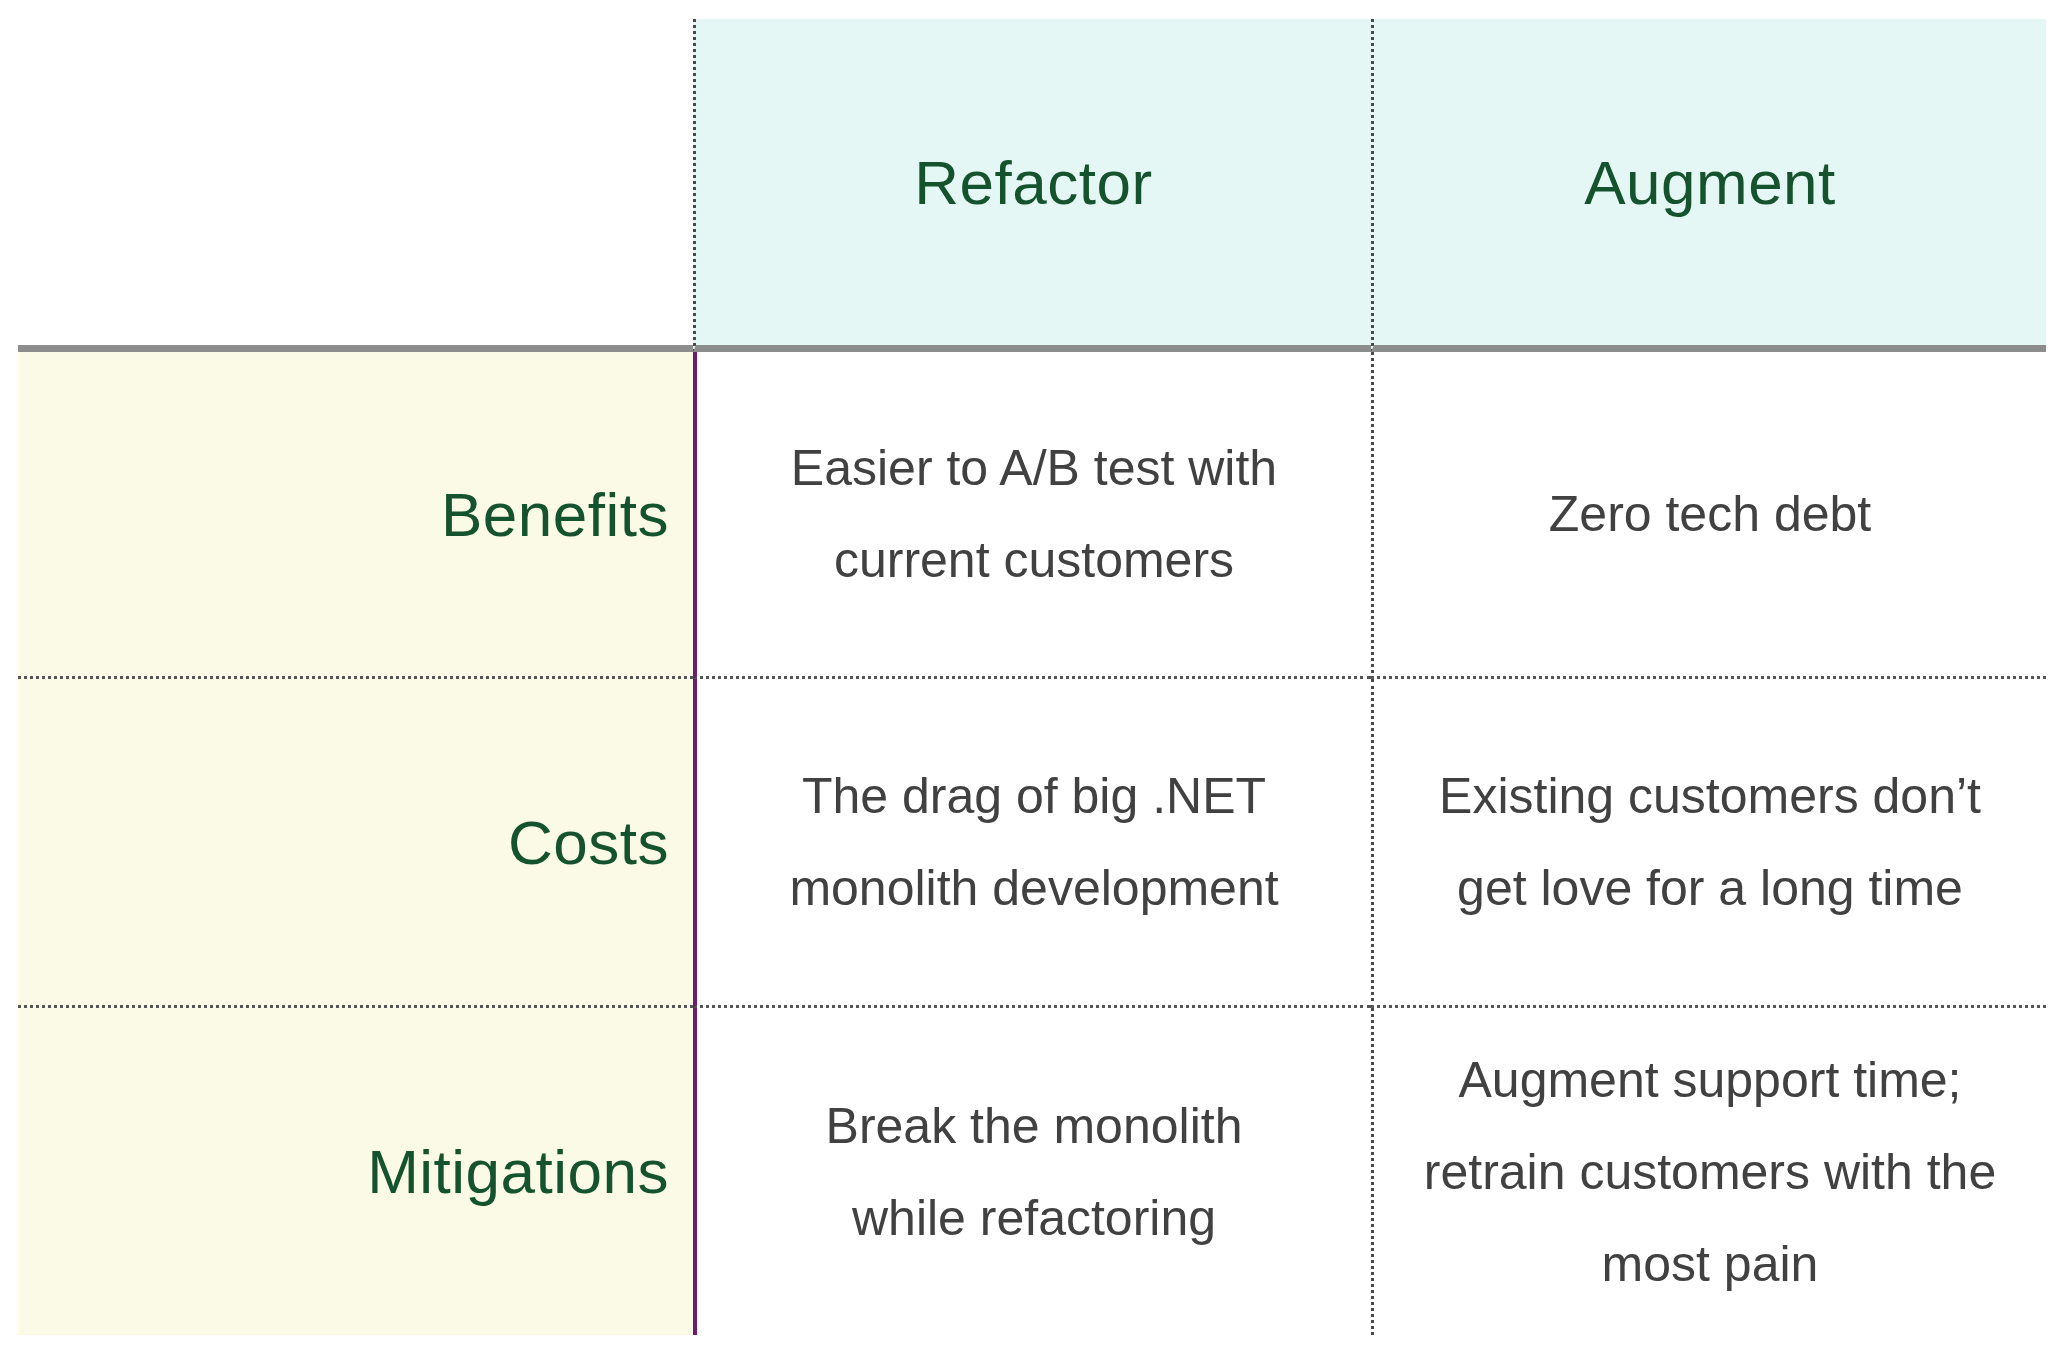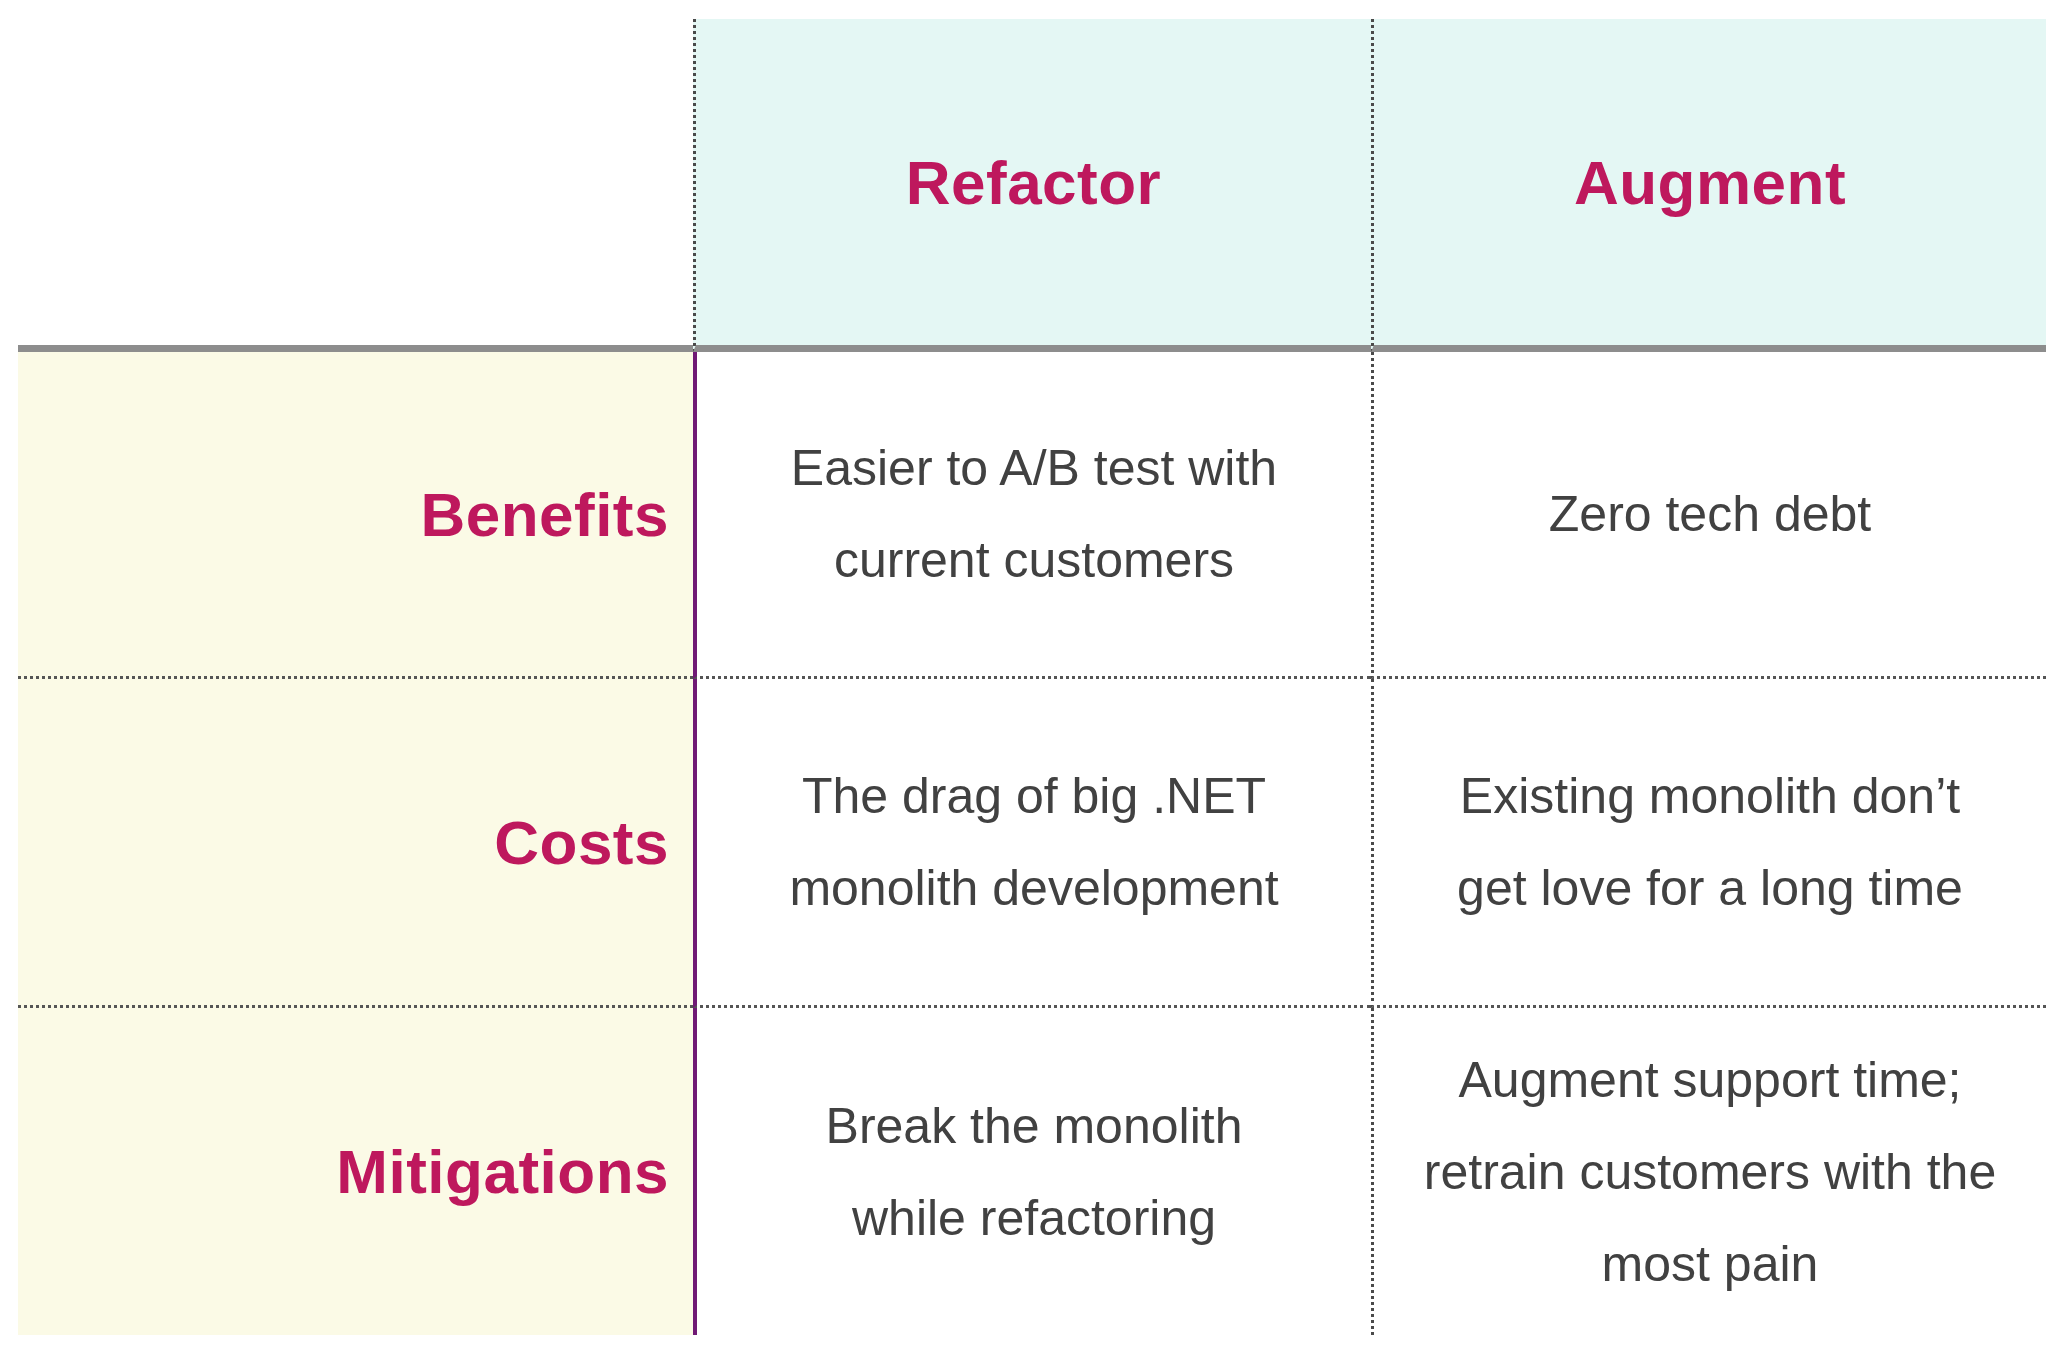--- a/index.html
+++ b/index.html
@@ -38,22 +38,22 @@
     border-bottom: 7px solid #8d8d8d;
   }
   .col-head {
     background: #e4f7f4;
     border-bottom: 7px solid #8d8d8d;
     border-left: 3px dotted #4a4a4a;
   }
   .col-head .head-label,
   .row-head .head-label {
     font-size: 62px;
-    font-weight: 700;
-    color: #be185d;
+    font-weight: 400;
+    color: #14532d;
     letter-spacing: 0.5px;
   }
   
   .row-head {
     background: #fbfae6;
     justify-content: flex-end;
   }
   
   .body-cell {
     background: #ffffff;
@@ -105,21 +105,21 @@
   <div class="cell row-head row-divided">
     <span class="head-label">Costs</span>
   </div>
 
   <div class="cell body-cell first-body-col row-divided">
     <span class="cell-text">The drag of big .NET
 monolith development</span>
   </div>
 
   <div class="cell body-cell second-body-col row-divided">
-    <span class="cell-text">Existing monolith don’t
+    <span class="cell-text">Existing customers don’t
 get love for a long time</span>
   </div>
 
   <div class="cell row-head">
     <span class="head-label">Mitigations</span>
   </div>
 
   <div class="cell body-cell first-body-col">
     <span class="cell-text">Break the monolith
 while refactoring</span>

